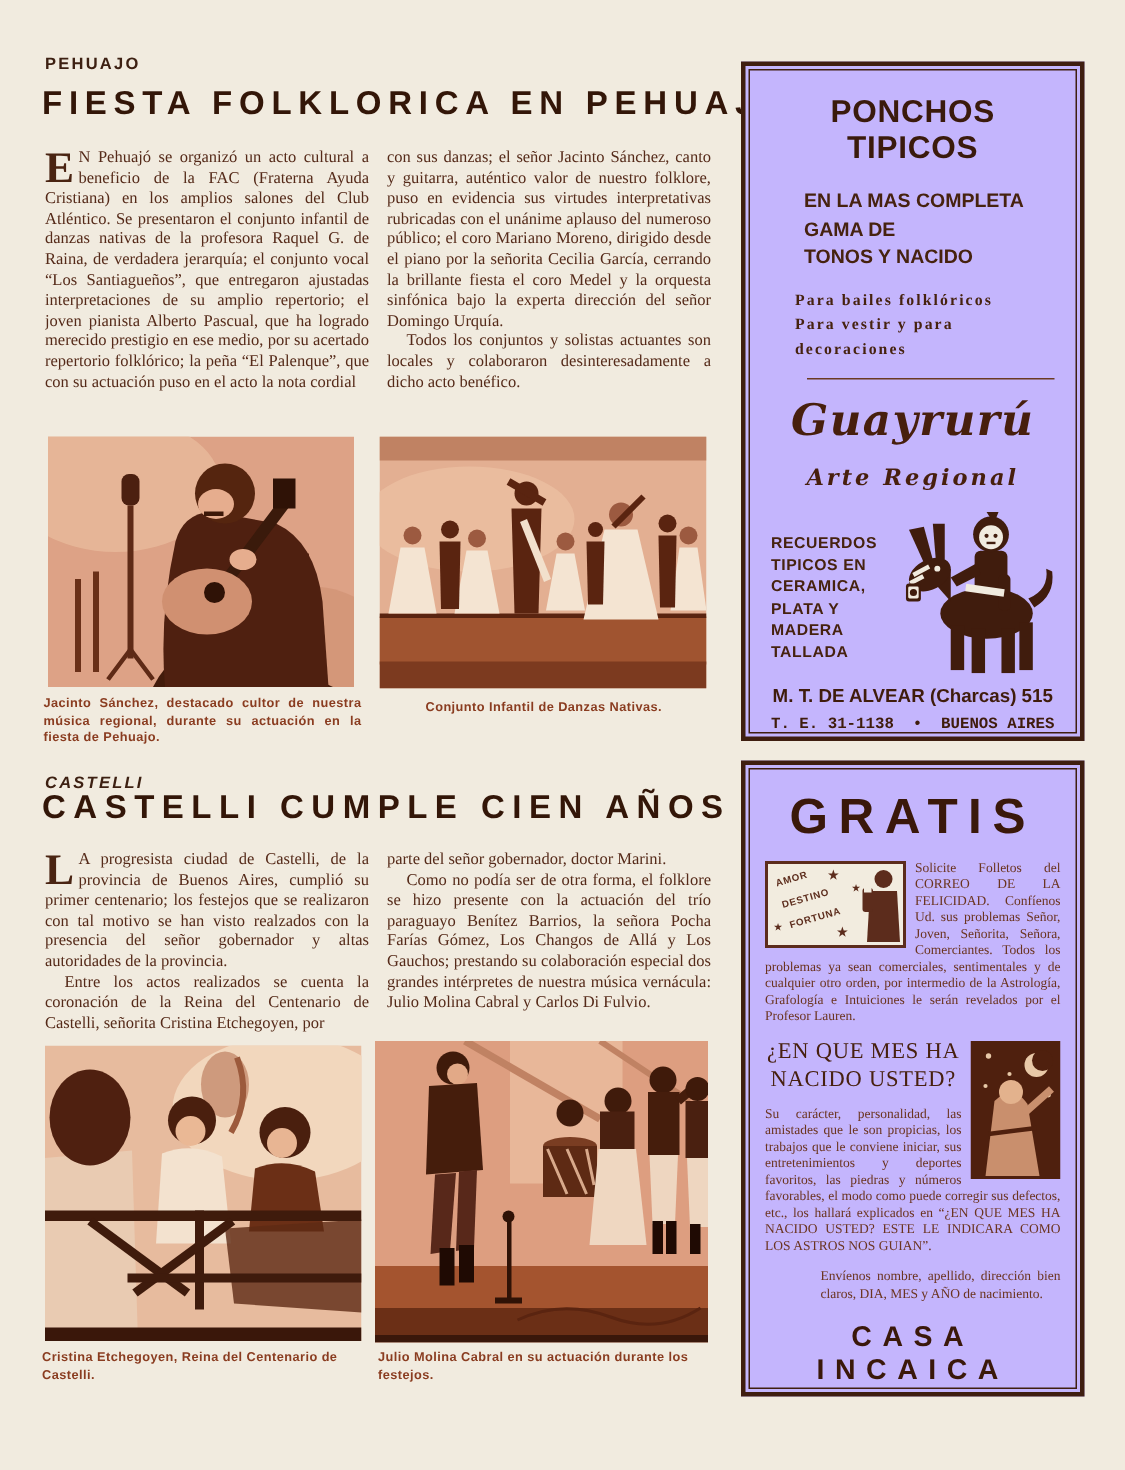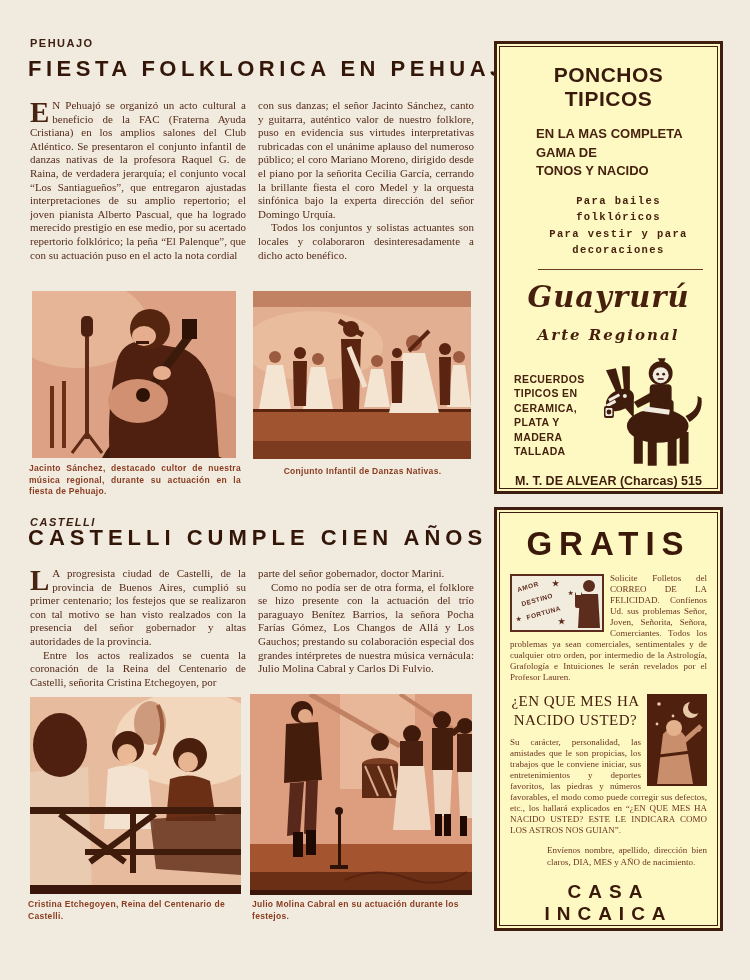--- a/index.html
+++ b/index.html
@@ -11,25 +11,25 @@
   .h1a{font-size:22px;letter-spacing:4.5px;}
   .h1b{font-size:22px;letter-spacing:5px;}
   .bodyrow{display:flex;gap:12px;overflow:hidden;text-align:justify;font-size:11px;line-height:13.6px;color:#552a19;}
   .bodyrow .col{flex:1;}
   .bodyrow p{margin:0;}
   .bodyrow p.ind{text-indent:13px;}
   .dropcap{float:left;font-family:"Liberation Serif",serif;font-weight:bold;font-size:29px;line-height:24px;margin:1px 3px 0 0;color:#4a2412;}
   .caption{font-family:"Liberation Sans",sans-serif;font-weight:bold;font-size:8.5px;line-height:11.5px;color:#8a3c20;letter-spacing:.3px;}
   .photo{display:block;}
   
-  .ad{border:3px solid #3f1e10;background:#fef9c3;}
+  .ad{border:3px solid #3f1e10;background:#c4b5fd;}
   .ad-inner{position:absolute;inset:2px;border:1px solid #3f1e10;padding:8px 10px;overflow:hidden;}
   .p-title{font-family:"Liberation Sans",sans-serif;font-weight:bold;font-size:21px;text-align:center;color:#3a1a0c;margin-top:8px;letter-spacing:.5px;}
   .p-sub{font-family:"Liberation Sans",sans-serif;font-weight:bold;font-size:13px;line-height:18.5px;margin:14px 0 0 26px;white-space:pre-line;color:#46220f;}
-  .p-uses{font-family:Liberation Mono, monospace;font-weight:bold;font-size:10.5px;line-height:16.5px;letter-spacing:1.4px;margin:12px 0 0 20px;white-space:pre-line;color:#46220f;text-align:center;}
+  .p-uses{font-family:Liberation Serif, serif;font-weight:bold;font-size:10.5px;line-height:16.5px;letter-spacing:1.4px;margin:12px 0 0 20px;white-space:pre-line;color:#46220f;}
   .p-div{border-top:1px solid #6b3a22;margin:10px 4px 0 28px;}
   .p-brand{font-family:"DejaVu Serif",serif;font-style:italic;font-weight:bold;font-size:29px;text-align:center;margin-top:10px;color:#471f0d;letter-spacing:1px;}
   .p-brandsub{font-family:"DejaVu Serif",serif;font-style:italic;font-weight:bold;font-size:15px;text-align:center;margin-top:12px;color:#471f0d;letter-spacing:2px;}
   .p-recrow{display:flex;margin-top:12px;align-items:flex-start;justify-content:center;}
   .p-rec{font-family:"Liberation Sans",sans-serif;font-weight:bold;font-size:10.5px;line-height:14.5px;white-space:pre-line;margin:16px 0 0 4px;letter-spacing:.4px;color:#46220f;width:86px;}
   .p-addr{font-family:"Liberation Sans",sans-serif;font-weight:bold;font-size:12.5px;text-align:center;margin-top:6px;color:#3f1c0c;}
   .p-phone{display:flex;justify-content:space-between;align-items:center;font-family:Liberation Mono, monospace;font-weight:bold;font-size:10.5px;margin:6px 4px 0 4px;color:#3f1c0c;}
   .g-title{font-family:"Liberation Sans",sans-serif;font-weight:900;font-size:33px;letter-spacing:7px;text-align:center;color:#3a180a;margin-top:4px;}
   .g-body{font-size:9px;line-height:11px;text-align:justify;color:#6b3420;}
   .g-b1{margin-top:10px;}

